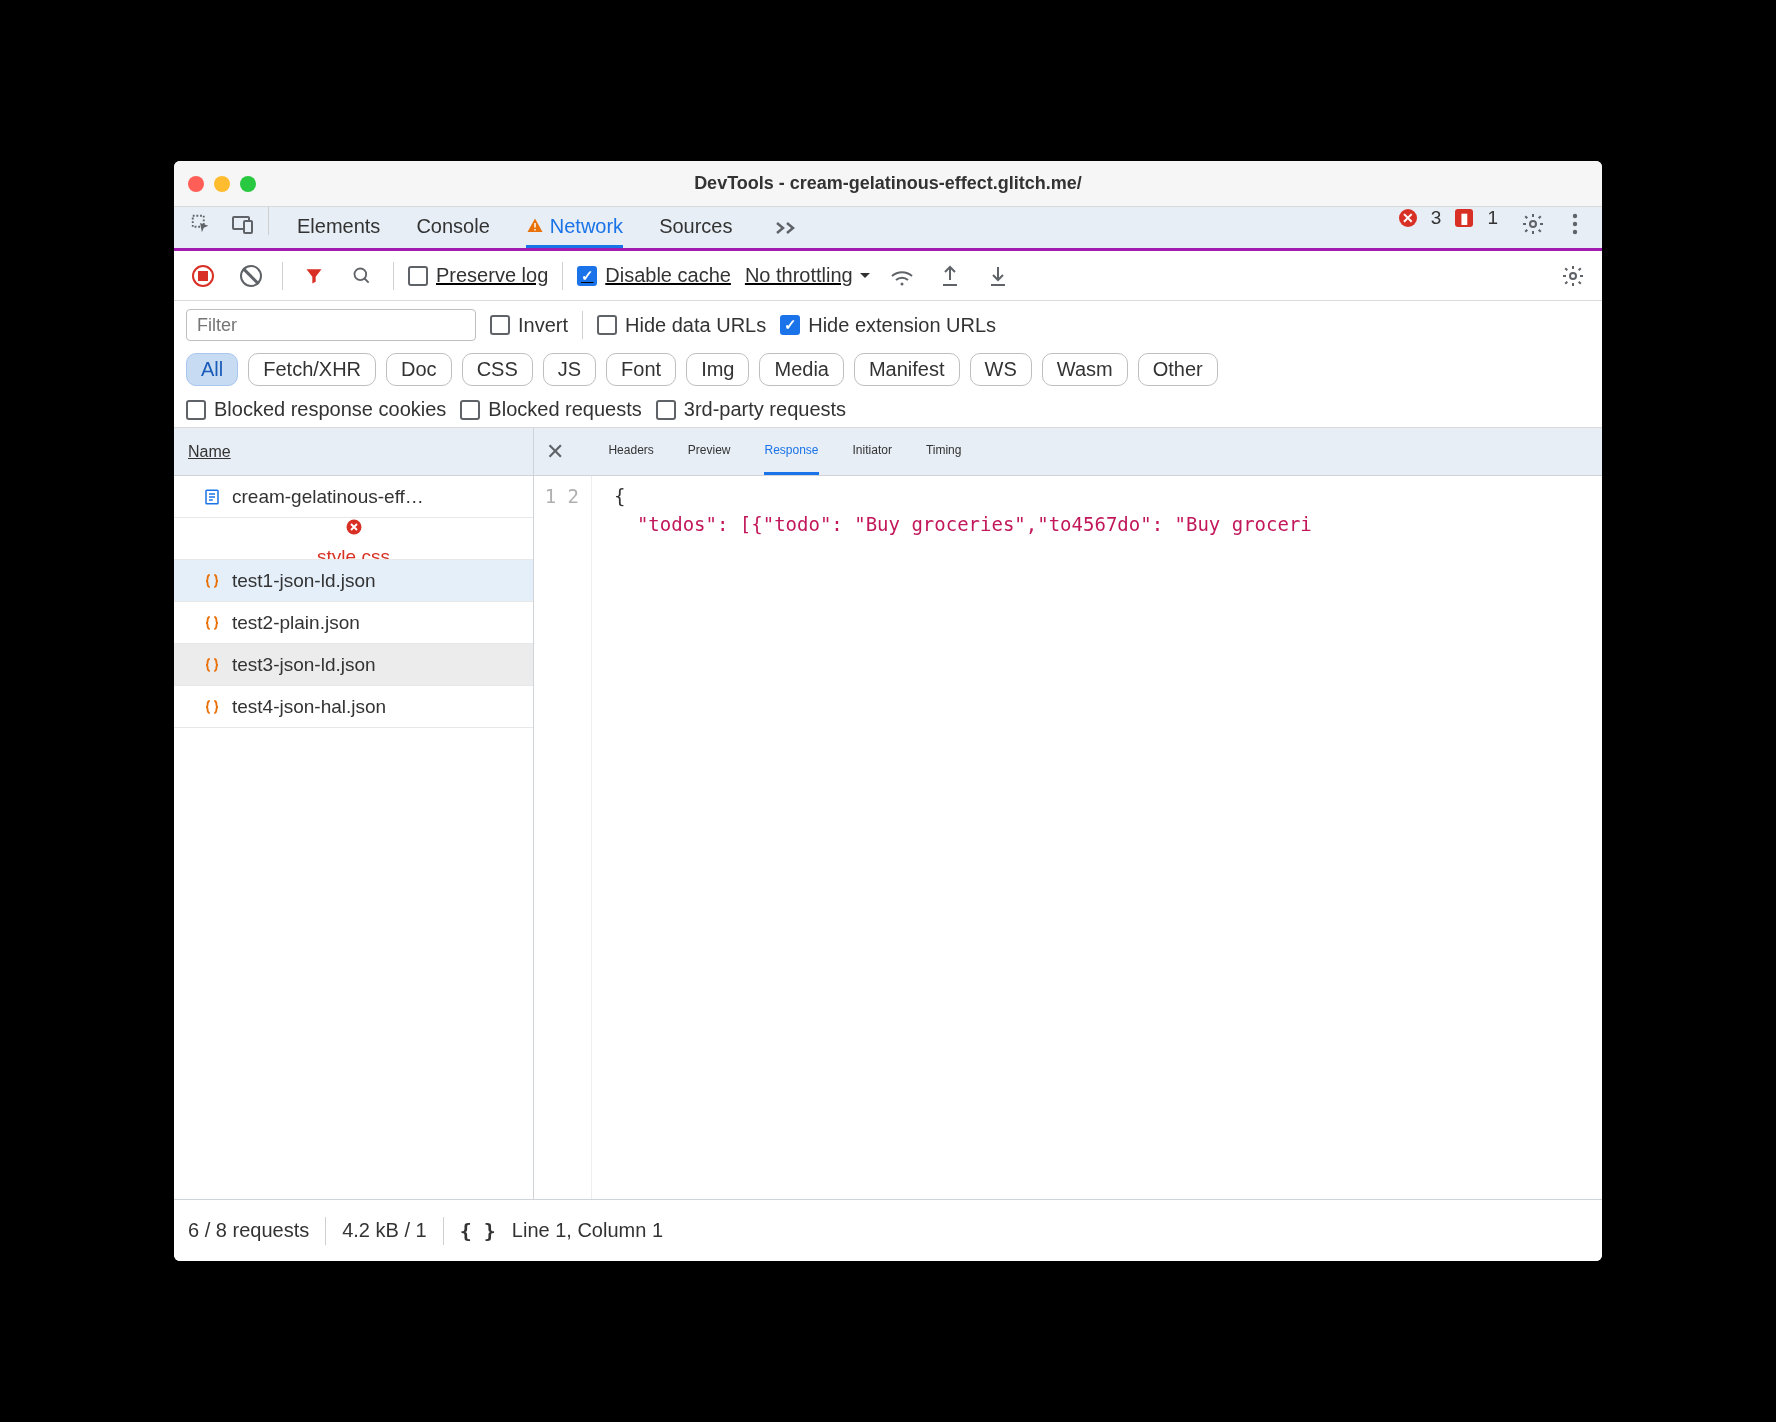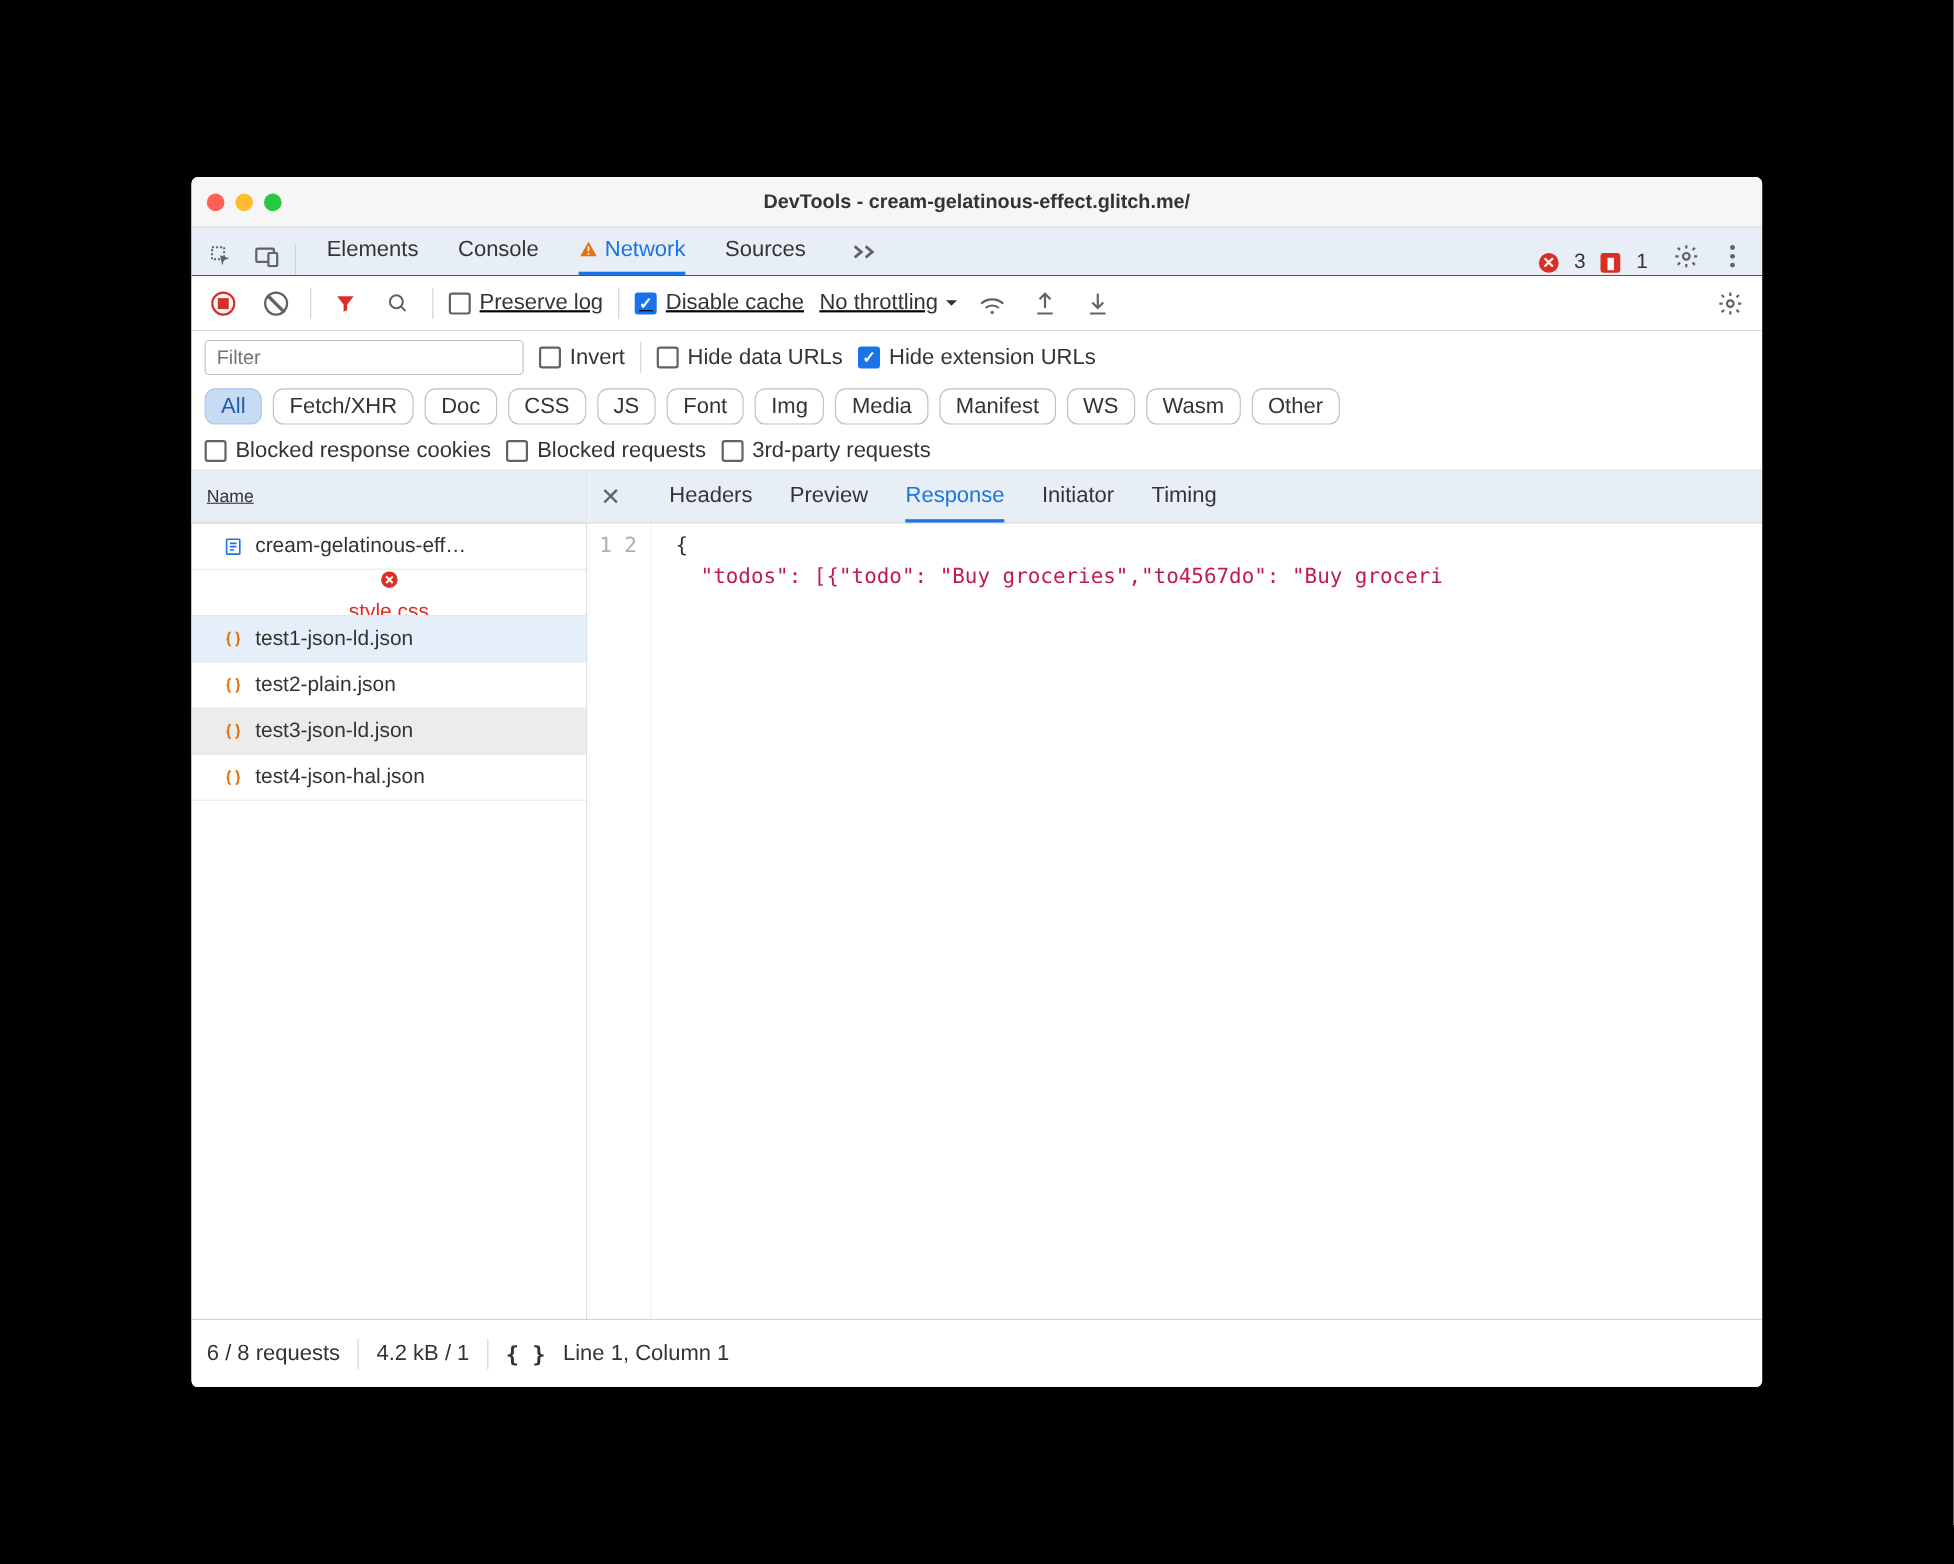--- a/index.html
+++ b/index.html
@@ -43,23 +43,23 @@
     text-align: center;
     font-weight: 600;
     color: #333;
     font-size: 18px;
     pointer-events: none;
   }
   
   .tabsrow {
     height: 44px;
     background: #e7eef5;
-    border-bottom: 1px solid #a21caf;
+    border-bottom: 3px solid #a21caf;
     display: flex;
-    align-items: flex-end;
+    align-items: flex-start;
     padding: 0 10px;
     gap: 8px;
   }
   .iconbtn {
     width: 34px; height: 34px;
     display: inline-flex; align-items: center; justify-content: center;
     color: #5f6368;
     cursor: pointer;
   }
   .tabs { display: flex; gap: 36px; margin-left: 20px; align-items: center; height: 100%; }
@@ -149,21 +149,21 @@
   .icon-doc { color: #1a73e8; }
   .icon-x { color: #d93025; }
   .icon-json { color: #e8710a; }
   .ricon { width: 20px; display: inline-flex; justify-content: center; flex-shrink:0;}
   
   .detail { flex: 1; display: flex; flex-direction: column; min-width: 0; }
   .detail-tabs {
     height: 48px; background: #e7eef5; display: flex; align-items: center;
     padding: 0 12px; gap: 34px; border-bottom: 1px solid #cfd4d9;
   }
-  .dtab { font-size: 20px; color: #333; cursor: pointer; height: 100%; display:flex; align-items:center; border-bottom: 3px solid transparent; }
+  .dtab { font-size: 12px; color: #333; cursor: pointer; height: 100%; display:flex; align-items:center; border-bottom: 3px solid transparent; }
   .dtab.active { color: #1a73e8; border-bottom-color: #1a73e8; }
   .closebtn { font-size: 22px; color: #5f6368; cursor: pointer; margin-right: 10px; }
   .codearea {
     flex: 1; display: flex; font-family: ui-monospace, Menlo, Consolas, monospace;
     font-size: 19px; overflow: hidden; background: #fff;
   }
   .gutter {
     width: 58px; text-align: right; color: #b0b0b0; padding: 6px 12px 0 0;
     border-right: 1px solid #eee; line-height: 28px; user-select: none;
     background: #fff;

